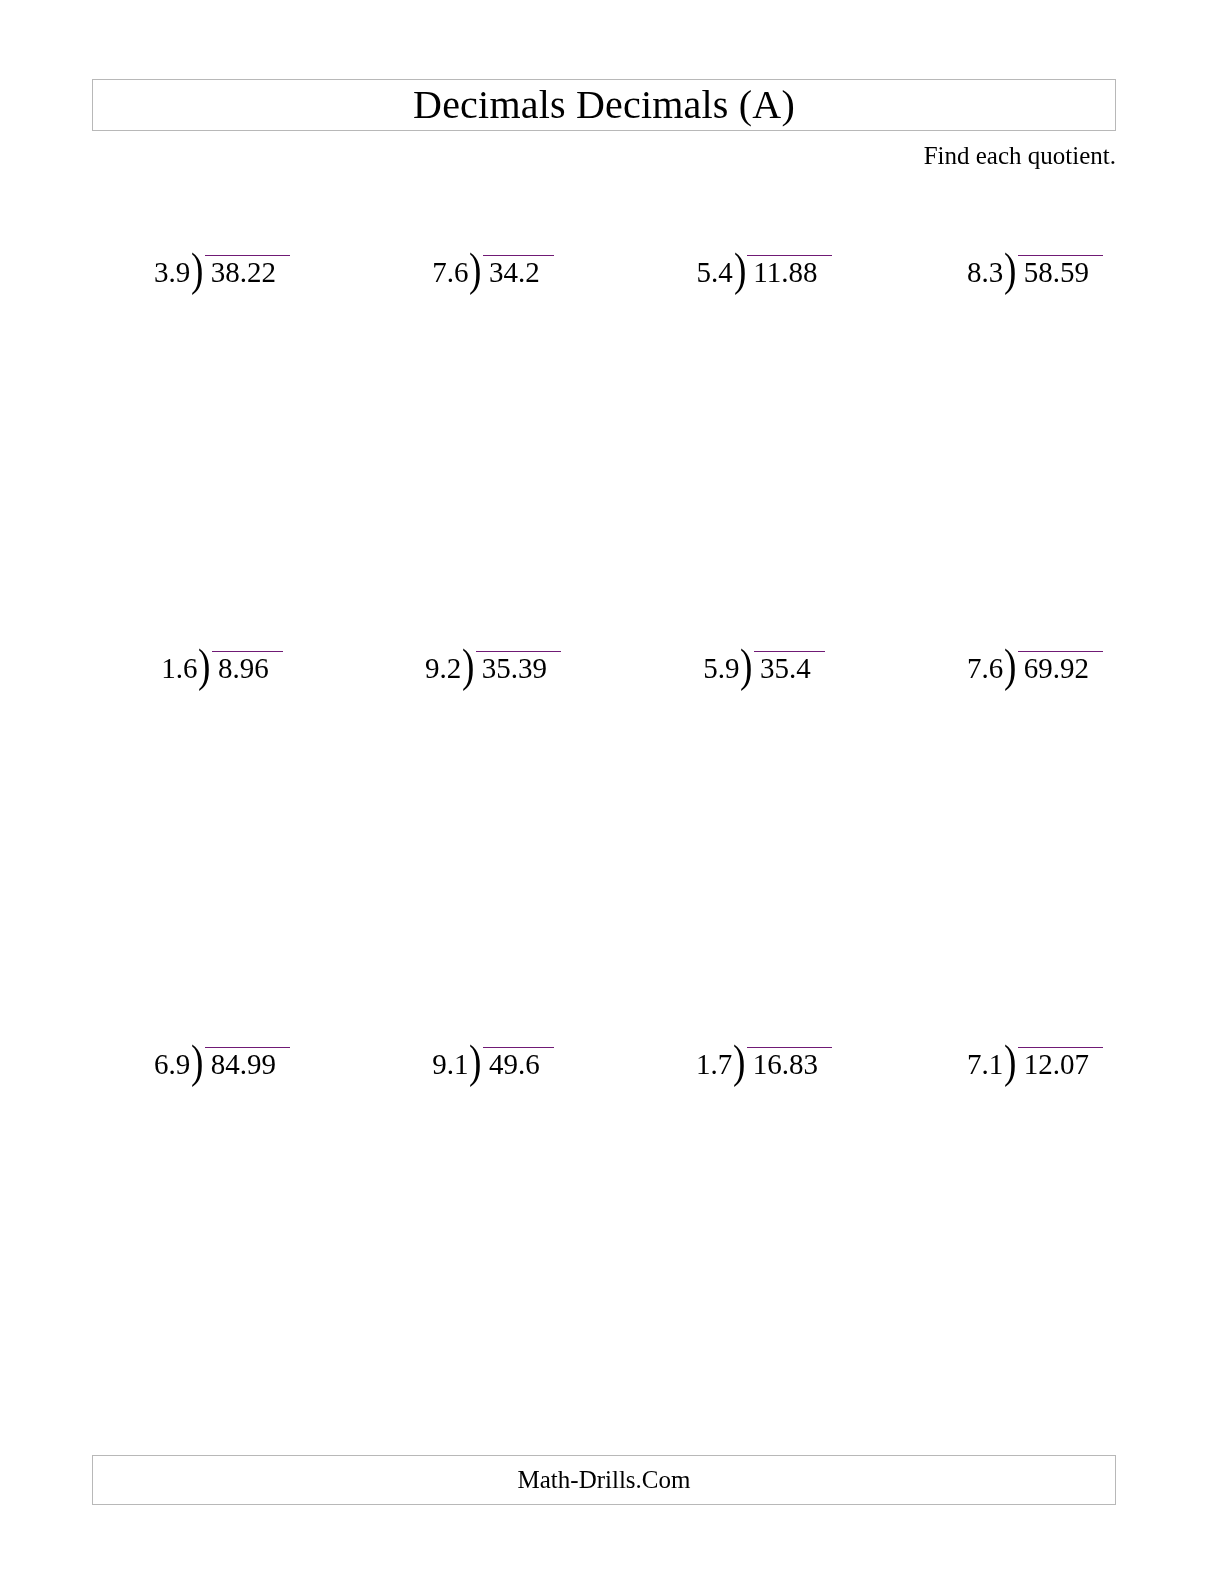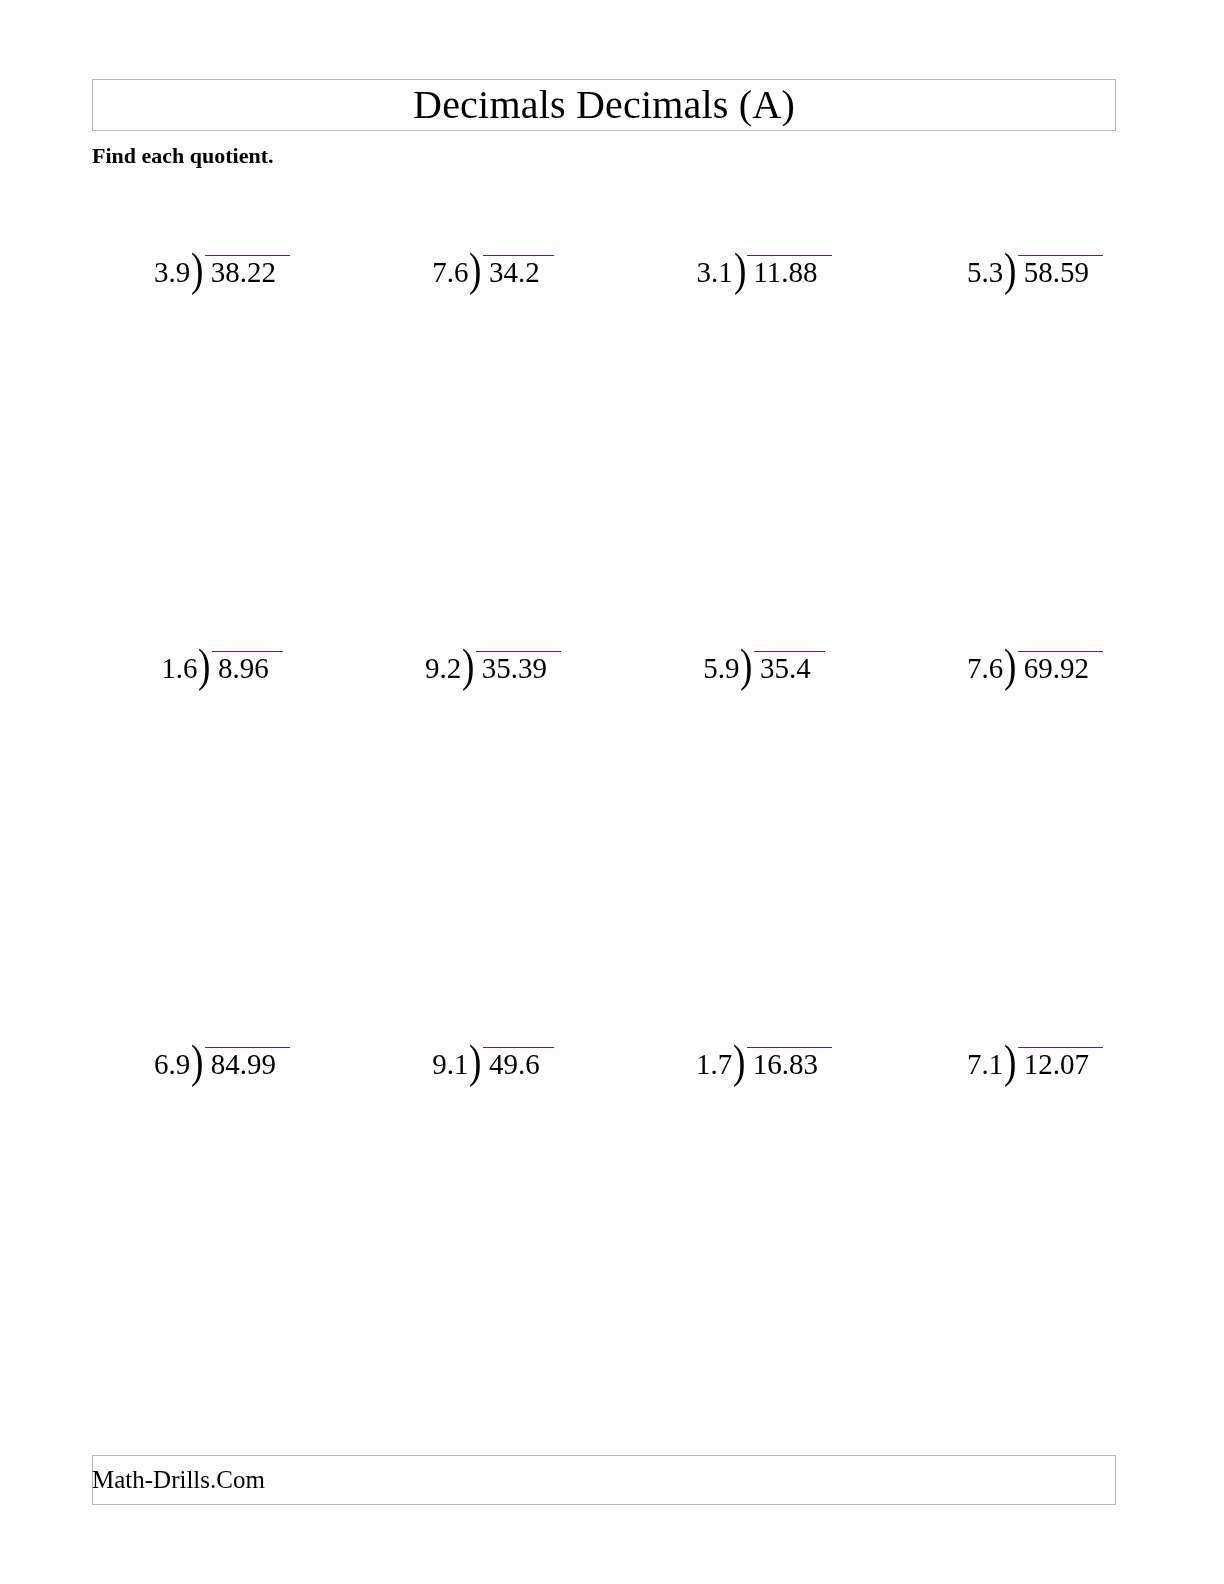--- a/index.html
+++ b/index.html
@@ -45,24 +45,23 @@
     line-height: 50px;
     font-weight: normal;
     letter-spacing: 0.2px;
   }
 
   .subtitle {
     position: absolute;
     left: 92px;
     top: 140px;
     width: 1024px;
-    text-align: left;
-    font-size: 22px;
+    text-align: right;
+    font-size: 25px;
     line-height: 32px;
-    font-weight: bold;
   }
 
   .problems {
     position: absolute;
     left: 92px;
     top: 230px;
     width: 1040px;
   }
 
   .row {
@@ -129,20 +128,21 @@
     background: #ffffff;
   }
 
   .footer-text {
     position: absolute;
     left: 92px;
     top: 1455px;
     width: 1024px;
     height: 50px;
     line-height: 50px;
+    text-align: center;
     font-size: 25px;
   }
 </style>
 </head>
 <body>
 
 <div class="page">
 
   <div class="header-box"></div>
   <div class="title">Decimals Decimals (A)</div>
@@ -160,28 +160,28 @@
       </div>
       <div class="cell">
         <div class="problem">
           <span class="divisor">7.6</span>
           <span class="bracket">)</span>
           <span class="dividend-wrap"><span class="dividend">34.2</span></span>
         </div>
       </div>
       <div class="cell">
         <div class="problem">
-          <span class="divisor">3.1</span>
+          <span class="divisor">5.4</span>
           <span class="bracket">)</span>
           <span class="dividend-wrap"><span class="dividend">11.88</span></span>
         </div>
       </div>
       <div class="cell">
         <div class="problem">
-          <span class="divisor">5.3</span>
+          <span class="divisor">8.3</span>
           <span class="bracket">)</span>
           <span class="dividend-wrap"><span class="dividend">58.59</span></span>
         </div>
       </div>
     </div>
 
     <div class="row">
       <div class="cell">
         <div class="problem">
           <span class="divisor">1.6</span>

